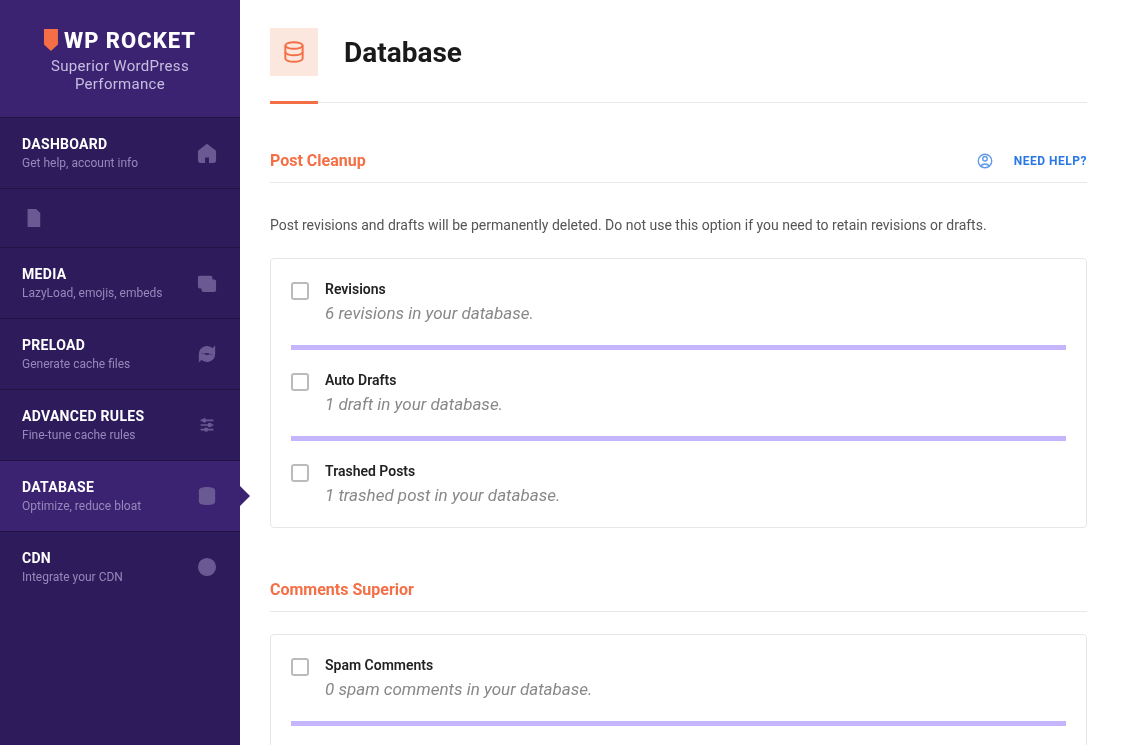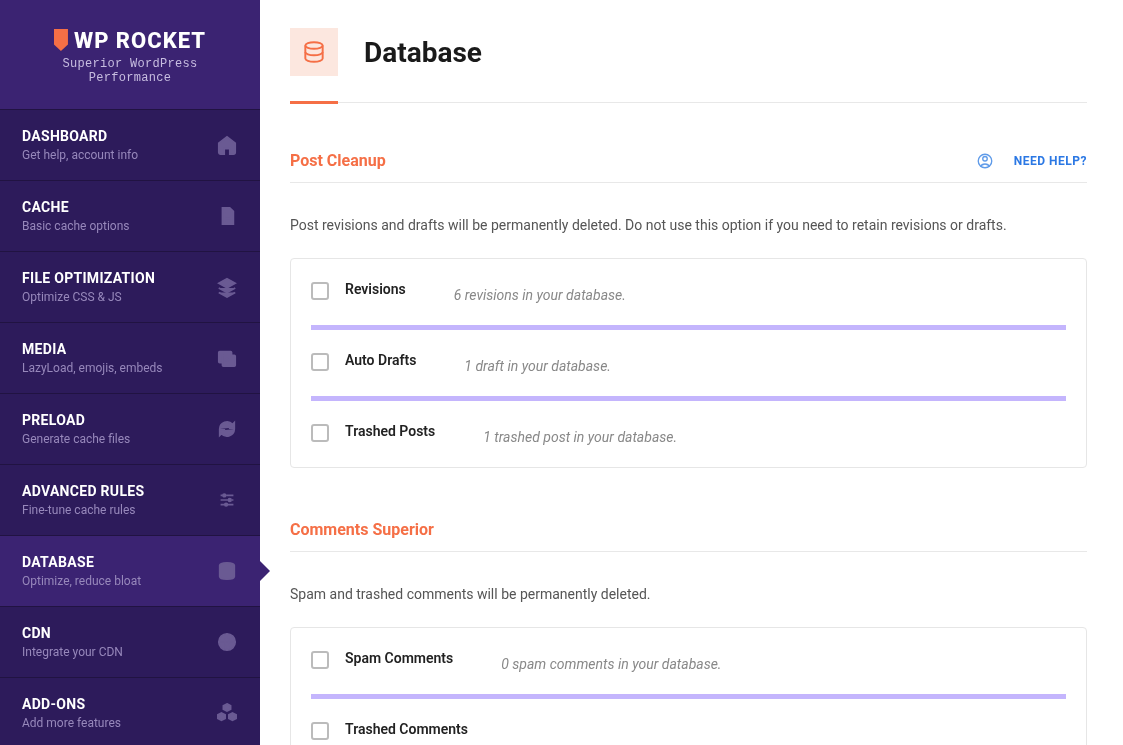--- a/index.html
+++ b/index.html
@@ -1,21 +1,21 @@
 <!DOCTYPE html>
 <html><head>
 <meta charset="utf-8">
 <style>
 * { margin: 0; padding: 0; box-sizing: border-box; }
 body { font-family: -apple-system, BlinkMacSystemFont, "Segoe UI", Roboto, Helvetica, Arial, sans-serif; background: #f1f1f1; width: 1123px; height: 745px; overflow: hidden; }
 .app { display: flex; width: 100%; height: 100%; background: #fff; }
-.sidebar { width: 260px; background: #2d1b5b; display: flex; flex-direction: column; flex-shrink: 0; }
+.sidebar { width: 240px; background: #2d1b5b; display: flex; flex-direction: column; flex-shrink: 0; }
 .logo-area { background: #3b2372; padding: 28px 20px 24px; text-align: center; }
 .logo-text { color: #fff; font-weight: 800; font-size: 22px; letter-spacing: 1px; }
-.logo-sub { color: #c7bde0; font-size: 12px; margin-top: 4px; letter-spacing: 0.3px; font-family: Liberation Mono, monospace; }
+.logo-sub { color: #c7bde0; font-size: 15px; margin-top: 4px; letter-spacing: 0.3px; }
 .logo-flag { display: inline-block; width: 14px; height: 22px; background: #f56f46; margin-right: 6px; vertical-align: -3px; clip-path: polygon(0 0, 100% 0, 100% 70%, 50% 100%, 0 70%); position: relative; }
 .nav { display: flex; flex-direction: column; }
 .nav-item { padding: 18px 22px; border-top: 1px solid #211342; display: flex; align-items: center; justify-content: space-between; cursor: pointer; position: relative; }
 .nav-item.active { background: #3b2372; }
 .nav-item.active::after { content: ""; position: absolute; right: -10px; top: 50%; margin-top: -10px; border: 10px solid transparent; border-left-color: #3b2372; width: 0; height: 0; border-right-width: 0; }
 .nav-item.active::after { right: -10px; }
 .nav-item.active { overflow: visible; }
 .nav-texts { display: flex; flex-direction: column; }
 .nav-title { color: #fff; font-weight: 700; font-size: 14px; letter-spacing: 0.3px; }
 .nav-sub { color: #9788bb; font-size: 12px; margin-top: 4px; }
@@ -30,23 +30,23 @@
 .section-row { display: flex; justify-content: space-between; align-items: center; margin-top: 48px; }
 .section-title { color: #f56f46; font-weight: 700; font-size: 16px; }
 .help-link { display: flex; align-items: center; gap: 20px; color: #2b78e4; font-weight: 700; font-size: 12px; letter-spacing: 0.5px; cursor: pointer; }
 .help-link svg { width: 18px; height: 18px; stroke: #5f9be9; fill: none; }
 .section-underline { height: 1px; background: #e8e8e8; margin-top: 12px; }
 .section-desc { color: #555; font-size: 14px; margin-top: 32px; line-height: 1.5; }
 .options-card { border: 1px solid #e6e6e6; border-radius: 4px; margin-top: 22px; padding: 0 20px; }
 .option-row { display: flex; align-items: flex-start; gap: 16px; padding: 22px 0; border-top: 5px solid #c4b5fd; }
 .option-row:first-child { border-top: 0; }
 .checkbox { width: 18px; height: 18px; border: 2px solid #bbb; border-radius: 3px; margin-top: 1px; cursor: pointer; flex-shrink: 0; }
-.option-texts { display: flex; flex-direction: row; gap: 48px; }
+.option-texts { display: flex; flex-direction: column; }
 .option-label { color: #222; font-size: 14px; font-weight: 600; }
-.option-desc { color: #888; font-size: 14px; font-style: italic; margin-top: 6px; }
+.option-desc { color: #888; font-size: 17px; font-style: italic; margin-top: 6px; }
 .section-block2 { margin-top: 52px; }
 .section-block2 .section-row { margin-top: 0; }
 </style>
 </head>
 <body>
 
 <div class="app">
 
   <div class="sidebar">
     <div class="logo-area">
@@ -59,41 +59,26 @@
         <div class="nav-texts">
           <span class="nav-title">DASHBOARD</span>
           <span class="nav-sub">Get help, account info</span>
         </div>
         <svg class="nav-icon" viewBox="0 0 24 24" fill="none" stroke-width="1.8">
             <path d="M3 10l9-7 9 7v10a2 2 0 01-2 2h-4v-6h-6v6H5a2 2 0 01-2-2V10z"></path>
           </svg>
       </div>
 
       <div class="nav-item">
-        <div class="nav-texts">
-          <span class="nav-title">CACHE</span>
-          <span class="nav-sub">Basic cache options</span>
-        </div>
         <svg class="nav-icon" viewBox="0 0 24 24" fill="none" stroke-width="1.8">
             <path d="M7 3h8l4 4v14H7V3z"></path>
             <path d="M10 9h6M10 13h6M10 17h6"></path>
           </svg>
       </div>
 
-      <div class="nav-item">
-        <div class="nav-texts">
-          <span class="nav-title">FILE OPTIMIZATION</span>
-          <span class="nav-sub">Optimize CSS &amp; JS</span>
-        </div>
-        <svg class="nav-icon" viewBox="0 0 24 24" fill="none" stroke-width="1.8">
-            <path d="M12 3l9 5-9 5-9-5 9-5z"></path>
-            <path d="M3 13l9 5 9-5"></path>
-            <path d="M3 18l9 5 9-5"></path>
-          </svg>
-      </div>
 
       <div class="nav-item">
         <div class="nav-texts">
           <span class="nav-title">MEDIA</span>
           <span class="nav-sub">LazyLoad, emojis, embeds</span>
         </div>
         <svg class="nav-icon" viewBox="0 0 24 24" fill="none" stroke-width="1.8">
             <rect x="3" y="5" width="14" height="12" rx="1"></rect>
             <rect x="7" y="9" width="14" height="12" rx="1"></rect>
             <circle cx="12" cy="14" r="1.5"></circle>
@@ -140,29 +125,20 @@
         <div class="nav-texts">
           <span class="nav-title">CDN</span>
           <span class="nav-sub">Integrate your CDN</span>
         </div>
         <svg class="nav-icon" viewBox="0 0 24 24" fill="none" stroke-width="1.8">
             <circle cx="12" cy="12" r="9"></circle>
             <path d="M3 12h18M12 3c3 3 3 15 0 18M12 3c-3 3-3 15 0 18"></path>
           </svg>
       </div>
 
-      <div class="nav-item">
-        <div class="nav-texts">
-          <span class="nav-title">ADD-ONS</span>
-          <span class="nav-sub">Add more features</span>
-        </div>
-        <svg class="nav-icon" viewBox="0 0 24 24" fill="none" stroke-width="1.8">
-            <path d="M12 2l4 2v4l-4 2-4-2V4l4-2zM6 12l4 2v4l-4 2-4-2v-4l4-2zM18 12l4 2v4l-4 2-4-2v-4l4-2z"></path>
-          </svg>
-      </div>
 
     </div>
   </div>
 
   <div class="main">
     <div class="page-header">
       <div class="page-icon-box">
         <svg viewBox="0 0 24 24" stroke-width="1.8">
             <ellipse cx="12" cy="6" rx="8" ry="3"></ellipse>
             <path d="M4 6v6c0 1.7 3.6 3 8 3s8-1.3 8-3V6"></path>
@@ -209,21 +185,20 @@
           <span class="option-desc">1 trashed post in your database.</span>
         </div>
       </div>
     </div>
 
     <div class="section-block2">
       <div class="section-row">
         <div class="section-title">Comments Superior</div>
       </div>
       <div class="section-underline"></div>
-      <p class="section-desc">Spam and trashed comments will be permanently deleted.</p>
 
       <div class="options-card">
         <div class="option-row">
           <div class="checkbox"></div>
           <div class="option-texts">
             <span class="option-label">Spam Comments</span>
             <span class="option-desc">0 spam comments in your database.</span>
           </div>
         </div>
         <div class="option-row">

